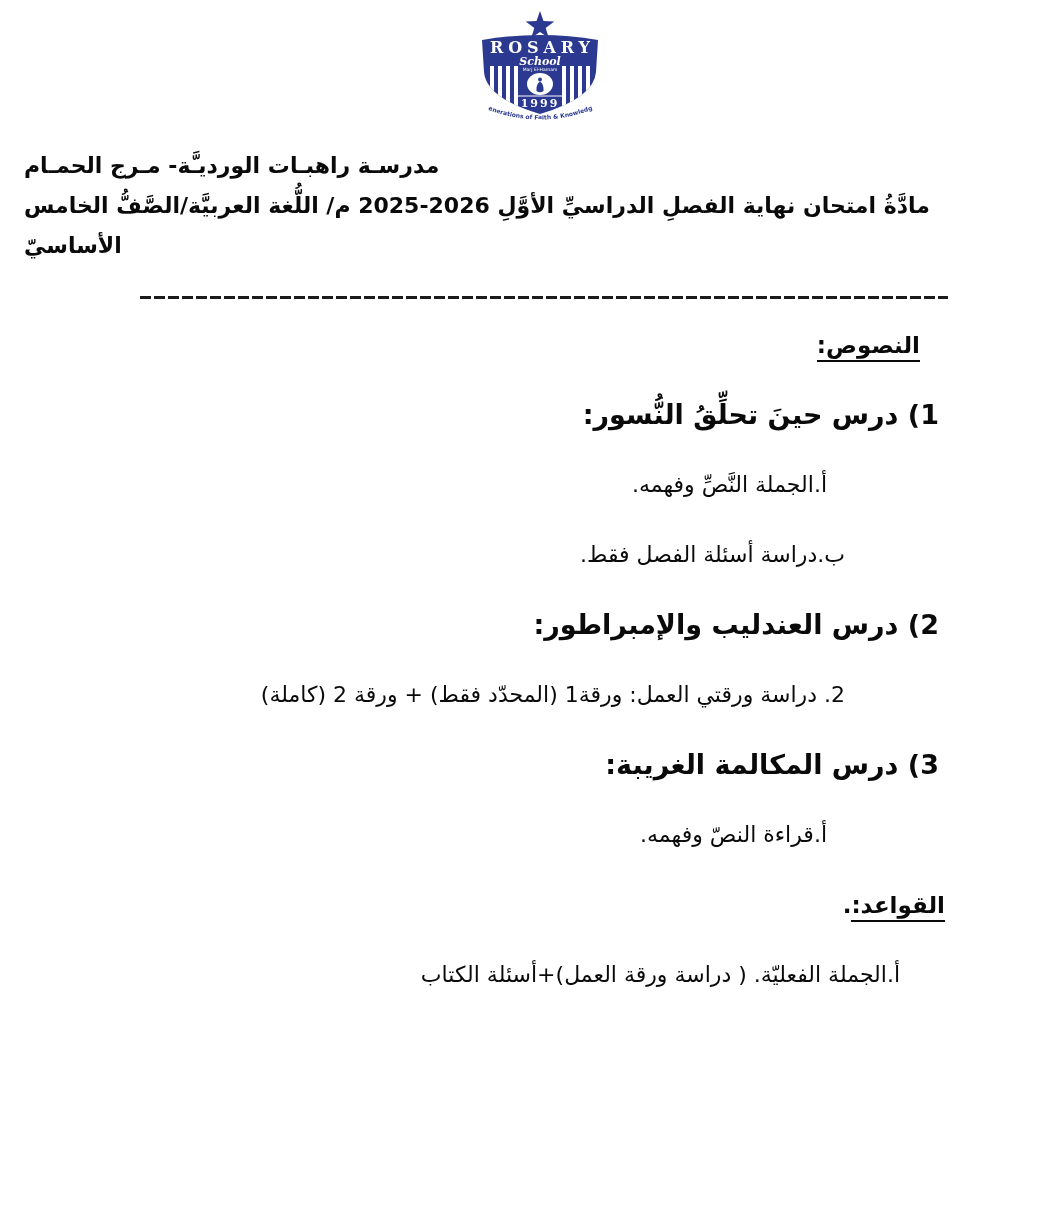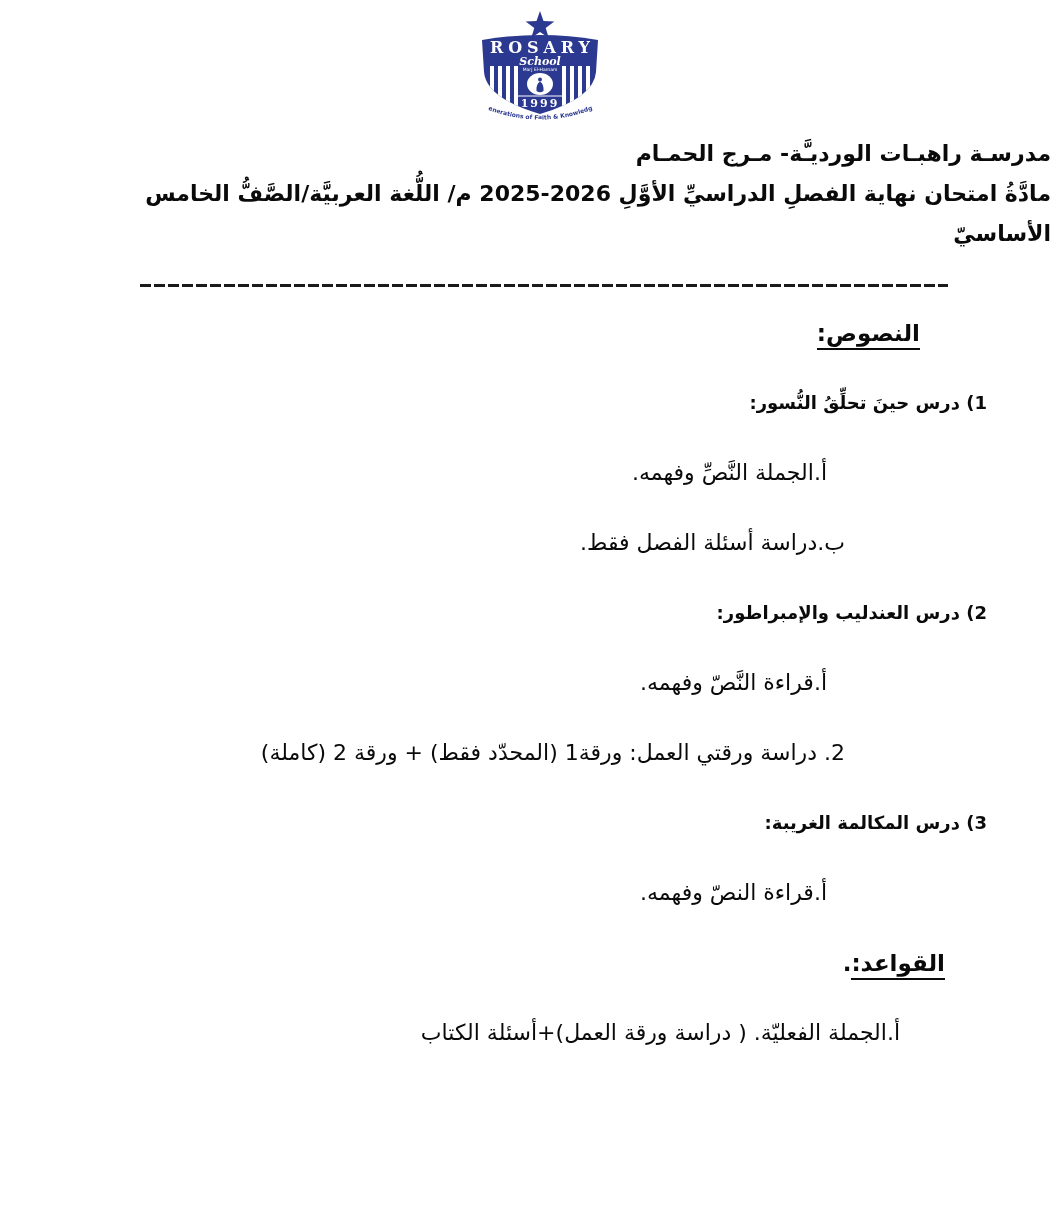--- a/index.html
+++ b/index.html
@@ -11,37 +11,37 @@
   }
   
   .logo-wrap{
     display:flex;justify-content:center;
     padding-top:10px;height:110px;
     transform:translateX(14px);
   }
   .logo-wrap svg{display:block;}
   
   .doc-header{
-    direction:rtl;text-align:right;
+    direction:rtl;text-align:left;
     font-weight:bold;font-size:22px;line-height:40px;
-    margin-top:14px;padding-left:24px;
+    margin-top:26px;padding-left:24px;
   }
   
   .divider{
     height:3px;margin:30px 103px 0 140px;
     background:repeating-linear-gradient(90deg,#1b1b1b 0 11px,#ffffff 11px 14px);
   }
   
   .content{direction:rtl;margin-top:28px;font-size:22px;}
   .content p{margin:0 0 34px 0;line-height:36px;white-space:nowrap;}
   .sec-title{font-weight:bold;font-size:23px;}
   .sec-title .u{border-bottom:2.5px solid #0a0a0a;padding-bottom:2px;}
   .pr-nusus{padding-right:131px;}
   .pr-qawaed{padding-right:106px;}
-  .lesson{font-weight:bold;font-size:18px;padding-right:64px;}
+  .lesson{font-weight:bold;font-size:27px;padding-right:112px;}
   .sub-a{padding-right:224px;}
   .sub-b{padding-right:206px;}
   .sub-num{padding-right:206px;text-align:right;}
   .q-a{padding-right:151px;}
   .q-b{padding-right:171px;}
 </style>
 </head>
 <body>
 
 <div class="logo-wrap">
@@ -97,21 +97,20 @@
 
 <div class="content">
 
   <p class="sec-title pr-nusus"><span class="u">النصوص:</span></p>
 
   <p class="lesson">1) درس حينَ تحلِّقُ النُّسور:</p>
   <p class="sub-a">أ.الجملة النَّصِّ وفهمه.</p>
   <p class="sub-b">ب.دراسة أسئلة الفصل فقط.</p>
 
   <p class="lesson">2) درس العندليب والإمبراطور:</p>
-  <p class="sub-a">أ.قراءة النَّصّ وفهمه.</p>
   <p class="sub-num">2.  دراسة ورقتي العمل: ورقة1 (المحدّد فقط) + ورقة 2 (كاملة)</p>
 
   <p class="lesson">3) درس المكالمة الغريبة:</p>
   <p class="sub-a">أ.قراءة النصّ وفهمه.</p>
 
   <p class="sec-title pr-qawaed"><span class="u">القواعد:</span><span>.</span></p>
 
   <p class="q-a">أ.الجملة الفعليّة. ( دراسة ورقة العمل)+أسئلة الكتاب</p>
 
 </div>

